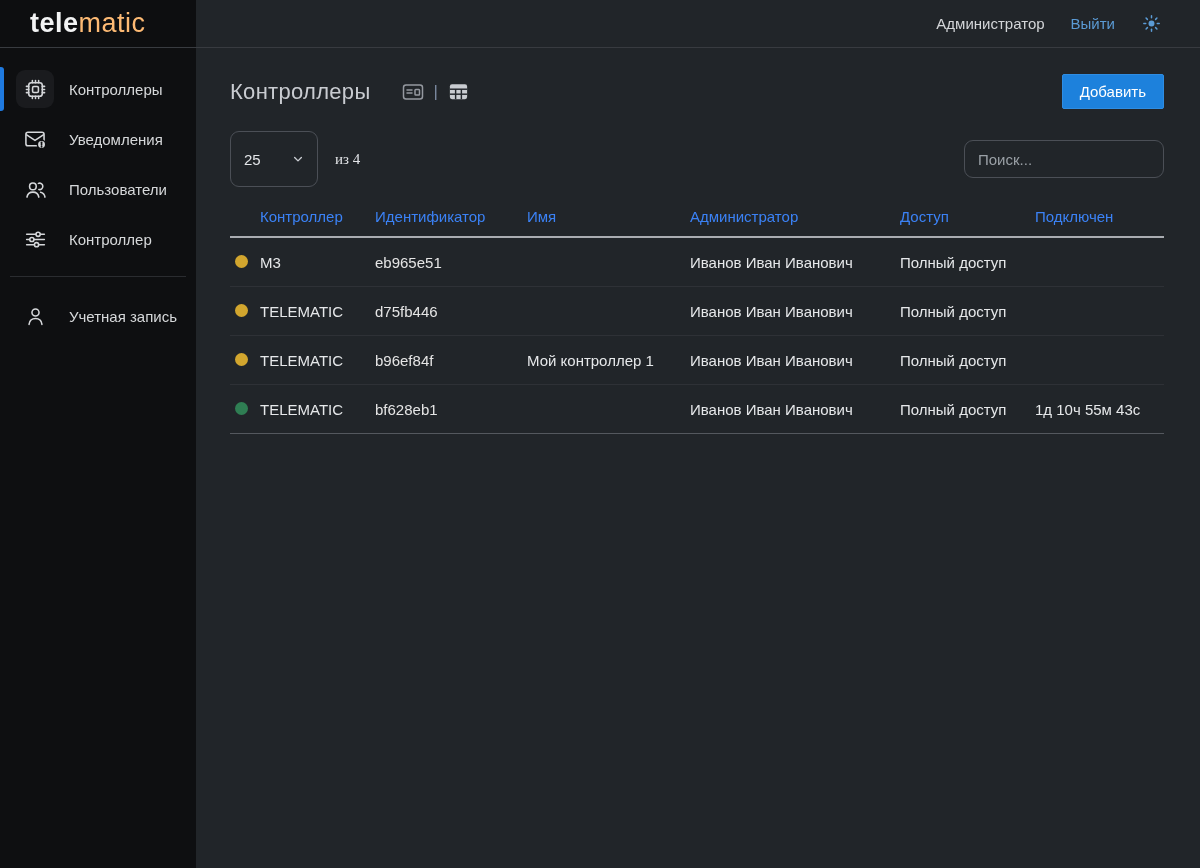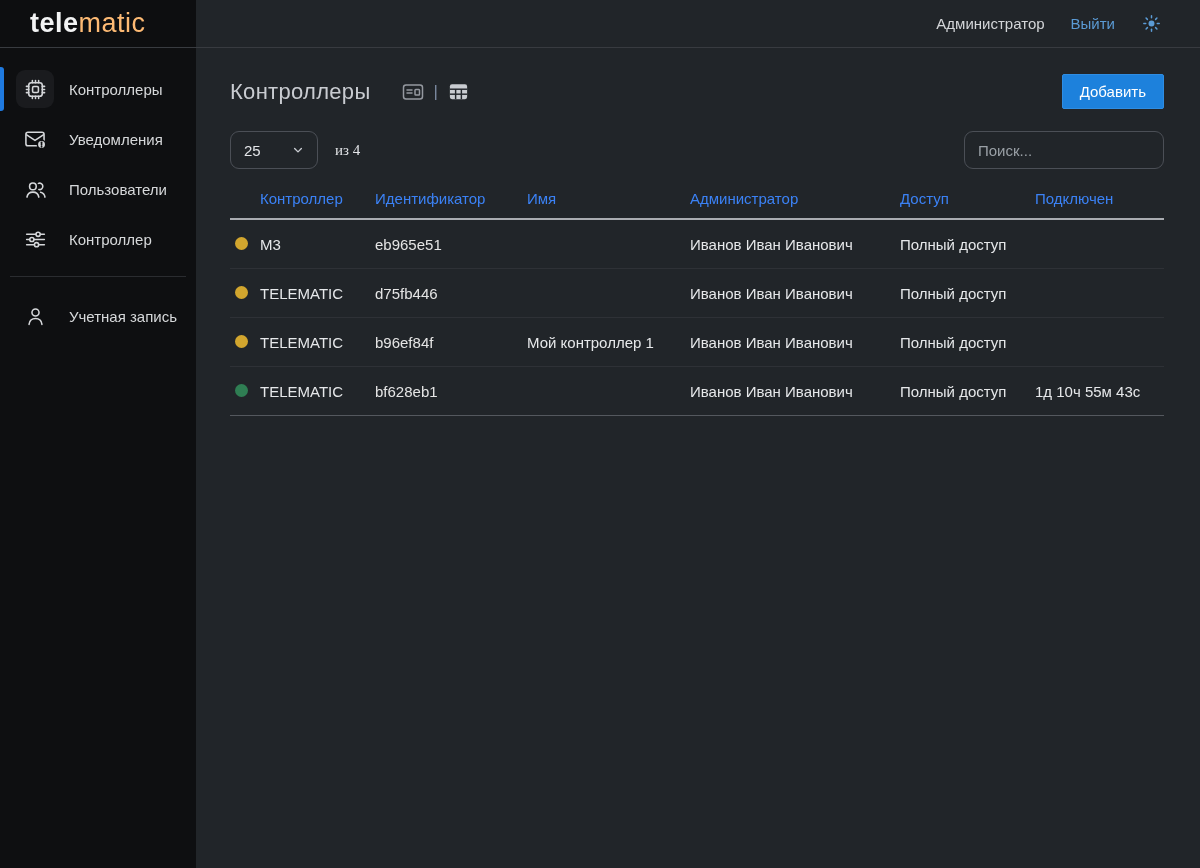--- a/index.html
+++ b/index.html
@@ -51,21 +51,21 @@
   .view-btn { background:none; border:none; padding:0; display:flex; cursor:pointer; }
   .view-btn.card { color:#9599a0; }
   .view-btn.grid { color:#c9ccd1; }
   .view-sep { color:#7b8aa0; font-size:17px; }
   .add-button {
     margin-left:auto; background:#1d81dc; color:#fff; border:1px solid #2f8de2;
     border-radius:2px; font-size:15px; font-family:inherit; padding:8px 17px; cursor:pointer;
   }
   .controls-row { display:flex; align-items:center; margin-top:22px; }
   .page-size-select {
-    width:88px; height:38px; border:1px solid #4b4f56; border-radius:9px;
+    width:88px; height:56px; border:1px solid #4b4f56; border-radius:9px;
     display:flex; align-items:center; justify-content:space-between;
     padding:0 10px 0 13px; color:#e3e5e8; cursor:pointer; background:transparent;
   }
   .page-size-select .chev { color:#c9ccd1; display:flex; }
   .total-label { margin-left:17px; color:#e3e5e8;font-family:Liberation Serif, serif; }
   .search-input {
     margin-left:auto; width:200px; height:38px; border:1px solid #4b4f56;
     border-radius:9px; background:transparent; color:#e3e5e8; font-size:15px;
     font-family:inherit; padding:0 13px; outline:none;
   }

